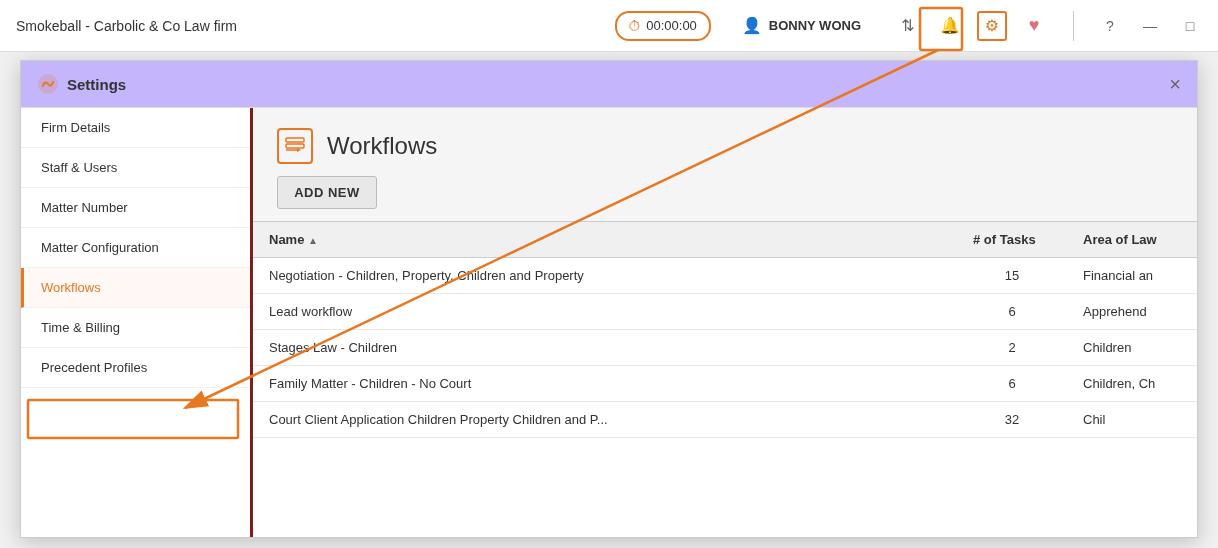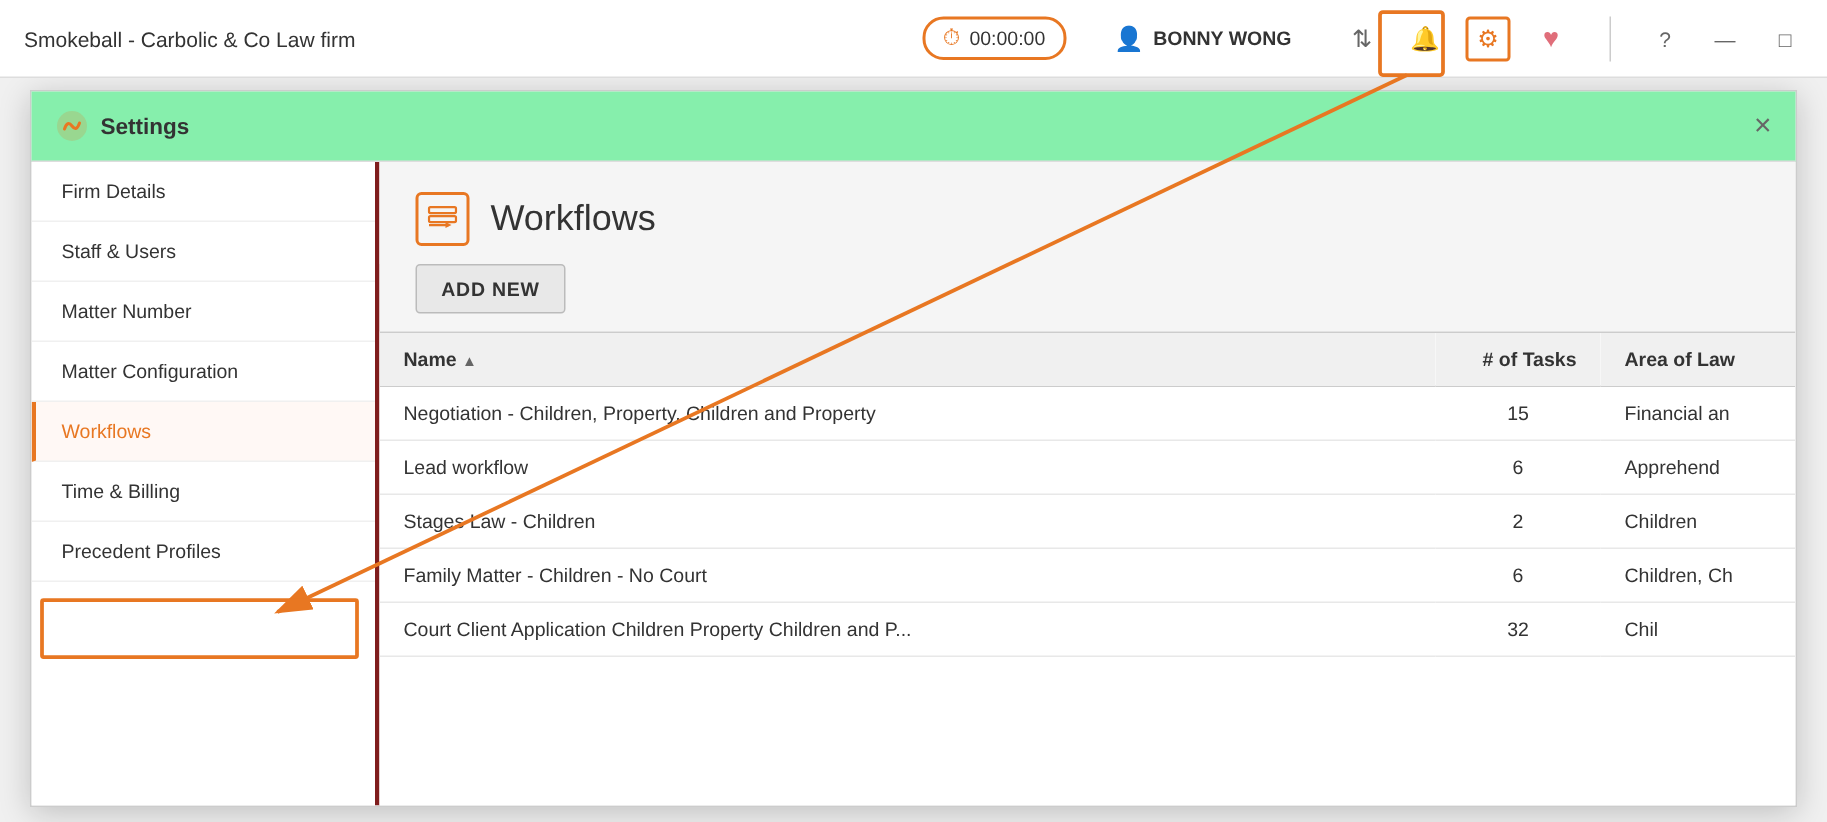--- a/index.html
+++ b/index.html
@@ -119,21 +119,21 @@
       box-shadow: 0 4px 20px rgba(0,0,0,0.2);
       display: flex;
       flex-direction: column;
       z-index: 5;
     }
     .dialog-header {
       display: flex;
       align-items: center;
       padding: 12px 16px;
       border-bottom: 1px solid #ddd;
-      background: #86efac;
+      background: #c4b5fd;
     }
     .logo-icon {
       width: 22px;
       height: 22px;
       margin-right: 8px;
     }
     .dialog-title {
       font-size: 15px;
       font-weight: 600;
       color: #333;
@@ -242,21 +242,21 @@
       border-bottom: 1px solid #ccc;
       position: sticky;
       top: 0;
       z-index: 2;
     }
     thead th.sort-asc::after {
       content: ' ▲';
       font-size: 10px;
       color: #666;
     }
-    thead th.tasks-col { width: 110px; text-align: right; }
+    thead th.tasks-col { width: 110px; text-align: left; }
     thead th.law-col { width: 130px; }
     tbody tr {
       border-bottom: 1px solid #e8e8e8;
     }
     tbody tr.selected { background: #d6e8f7; }
     tbody td {
       padding: 10px 16px;
       font-size: 13px;
       color: #333;
     }

